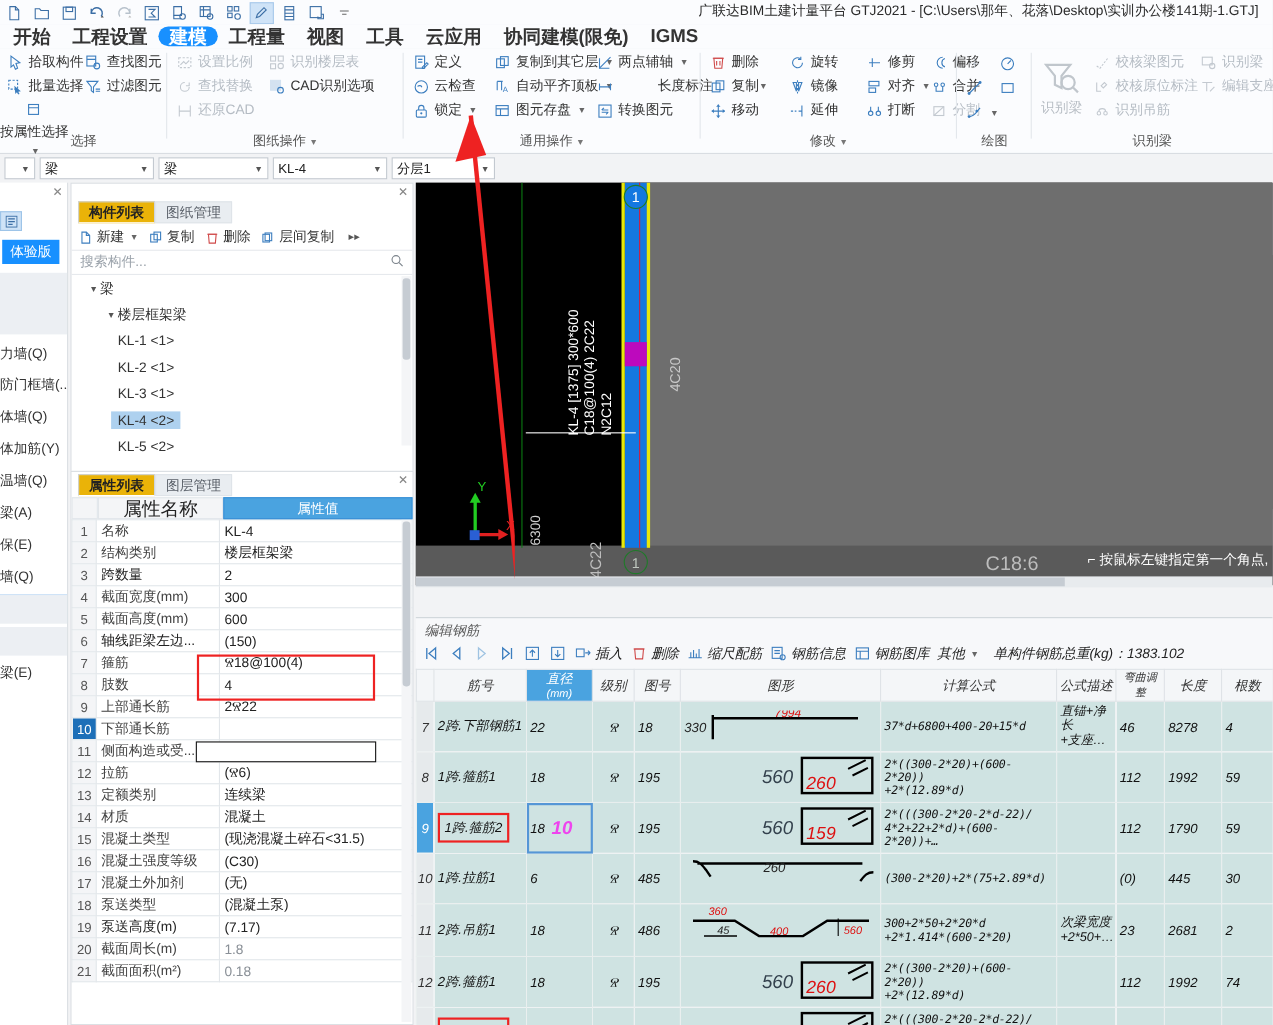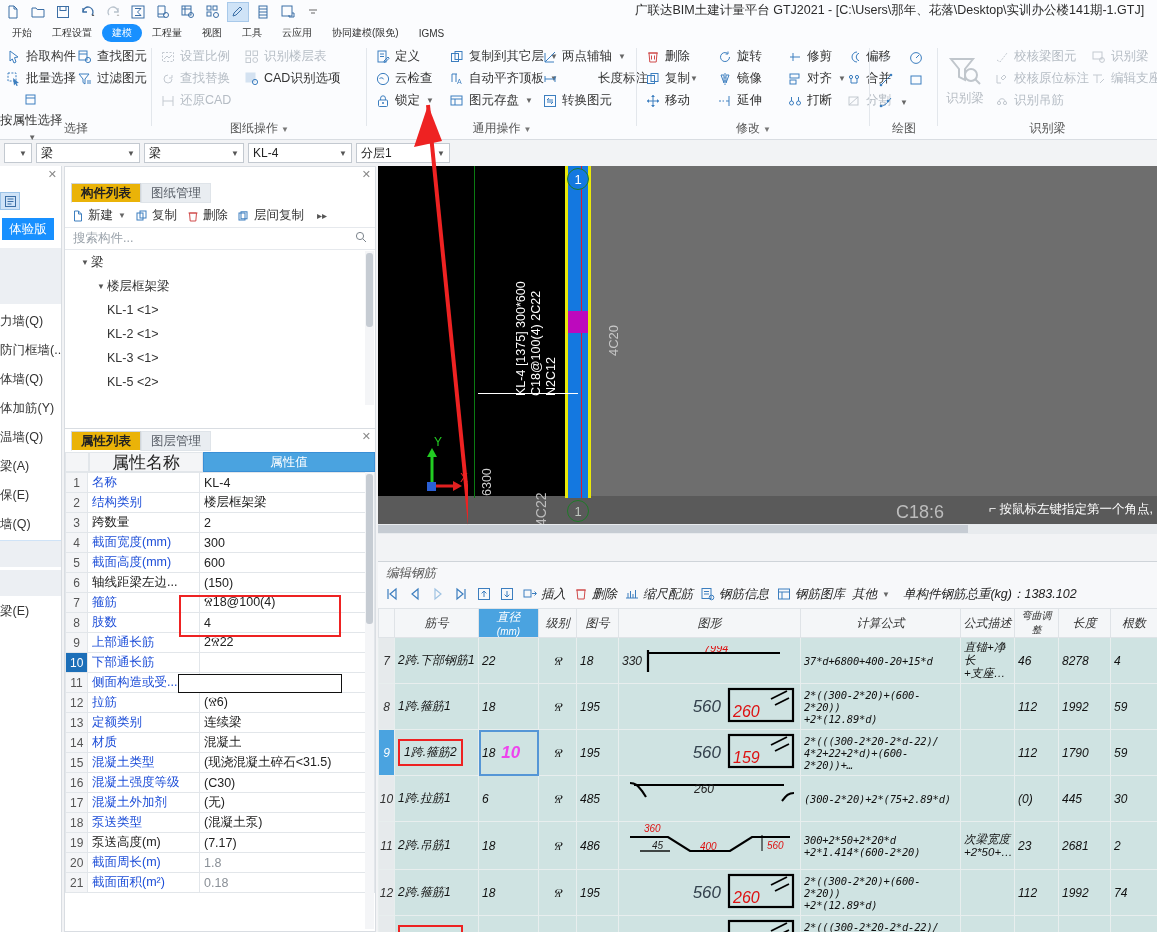--- a/index.html
+++ b/index.html
@@ -24,21 +24,21 @@
   .qicon{ width:22px;height:20px; display:flex;align-items:center;justify-content:center; color:#3b6ea5;}
   .qicon.sel{ background:#cfe3f7; border:1px solid #a8c9ea;}
   .qicon.dim{ color:#b8c2cc;}
   .qicon svg{ display:block; }
 
   
   #menubar{
     position:absolute; left:0; top:22px; width:1157px; height:22px;
     background:#fbfcfe; display:flex; align-items:center; padding-left:2px;
   }
-  .mtab{ height:18px; padding:0 10px; display:flex;align-items:center; font-size:10px; color:#333; border-radius:9px; white-space:nowrap;}
+  .mtab{ height:18px; padding:0 10px; display:flex;align-items:center; font-size:17px; color:#333; border-radius:9px; white-space:nowrap;font-weight:bold;}
   .mtab.active{ background:#1890ff; color:#fff; }
 
   
   #ribbon{
     position:absolute; left:0; top:44px; width:1157px; height:96px;
     background:#fbfcfe; border-bottom:1px solid #d9dde2;
   }
   .rgroup{ position:absolute; top:0; height:96px; }
   .rgroup .gsep{ position:absolute; right:0; top:4px; width:1px; height:78px; background:#e3e7ec;}
   .gtitle{ position:absolute; bottom:3px; width:100%; text-align:center; font-size:12px; color:#555; white-space:nowrap;}
@@ -95,21 +95,21 @@
   .vscroll{ position:absolute; right:1px; top:84px; width:9px; bottom:26px; background:#f4f5f7;}
   .vscroll .thumb{ position:absolute; left:1px; top:2px; width:7px; height:74px; background:#c6ccd3; border-radius:3px;}
 
   
   #proppanel{ position:absolute; left:64px; top:428px; width:312px; height:504px; background:#fff; border:1px solid #d9dde2;}
   #proptable{ position:absolute; left:0; top:37px; width:100%; border-collapse:collapse; table-layout:fixed;}
   #proptable td{ border:1px solid #e2e6ea; height:20px; font-size:12.5px; padding:0 4px; overflow:hidden; white-space:nowrap;}
   #proptable td.idx{ width:22px; text-align:center; background:#f4f5f7; color:#555; font-size:12px;}
   #proptable tr.cur td.idx{ background:#1d6fb8; color:#fff;}
   #proptable td.nm{ width:112px; }
-  #proptable td.nm.blue{ color:#1d4ed8;}
+  #proptable td.nm.blue{ color:#404040;}
   #proptable td.vl{ color:#222;}
   #proptable td.vl.grey{ color:#8a9097;}
   .phead{ position:absolute; left:0; top:37px; width:100%; display:flex; height:20px; z-index:2;}
   .phead .h1{ width:24px; border:1px solid #e2e6ea; background:#f4f5f7;}
   .phead .h2{ width:114px; border:1px solid #e2e6ea; background:#f4f5f7; display:flex;align-items:center;justify-content:center;font-size:17px;}
   .phead .h3{ flex:1; border:1px solid #3a8fd6; background:#4aa3e0; color:#fff; display:flex;align-items:center;justify-content:center;font-size:12.5px;}
   .pvscroll{ position:absolute; right:1px; top:58px; width:9px; bottom:2px; background:#f4f5f7;}
   .pvscroll .thumb{ position:absolute; left:1px; top:2px; width:7px; height:150px; background:#c6ccd3; border-radius:3px;}
   .redbox{ position:absolute; border:2px solid #ee2222; pointer-events:none; z-index:5;}
   .blackbox{ position:absolute; border:1px solid #111; z-index:4;}
@@ -783,20 +783,23 @@
     </div>
     <div id="tree-leaves">
         <div class="tleaf">
           <span class="lbl">KL-1 &lt;1&gt;</span>
         </div>
         <div class="tleaf">
           <span class="lbl">KL-2 &lt;1&gt;</span>
         </div>
         <div class="tleaf">
           <span class="lbl">KL-3 &lt;1&gt;</span>
+        </div>
+        <div class="tleaf sel">
+          <span class="lbl">KL-4 &lt;2&gt;</span>
         </div>
         <div class="tleaf">
           <span class="lbl">KL-5 &lt;2&gt;</span>
         </div>
       </div>
   </div>
   <div class="vscroll">
       <div class="thumb"></div>
     </div>
 </div>

